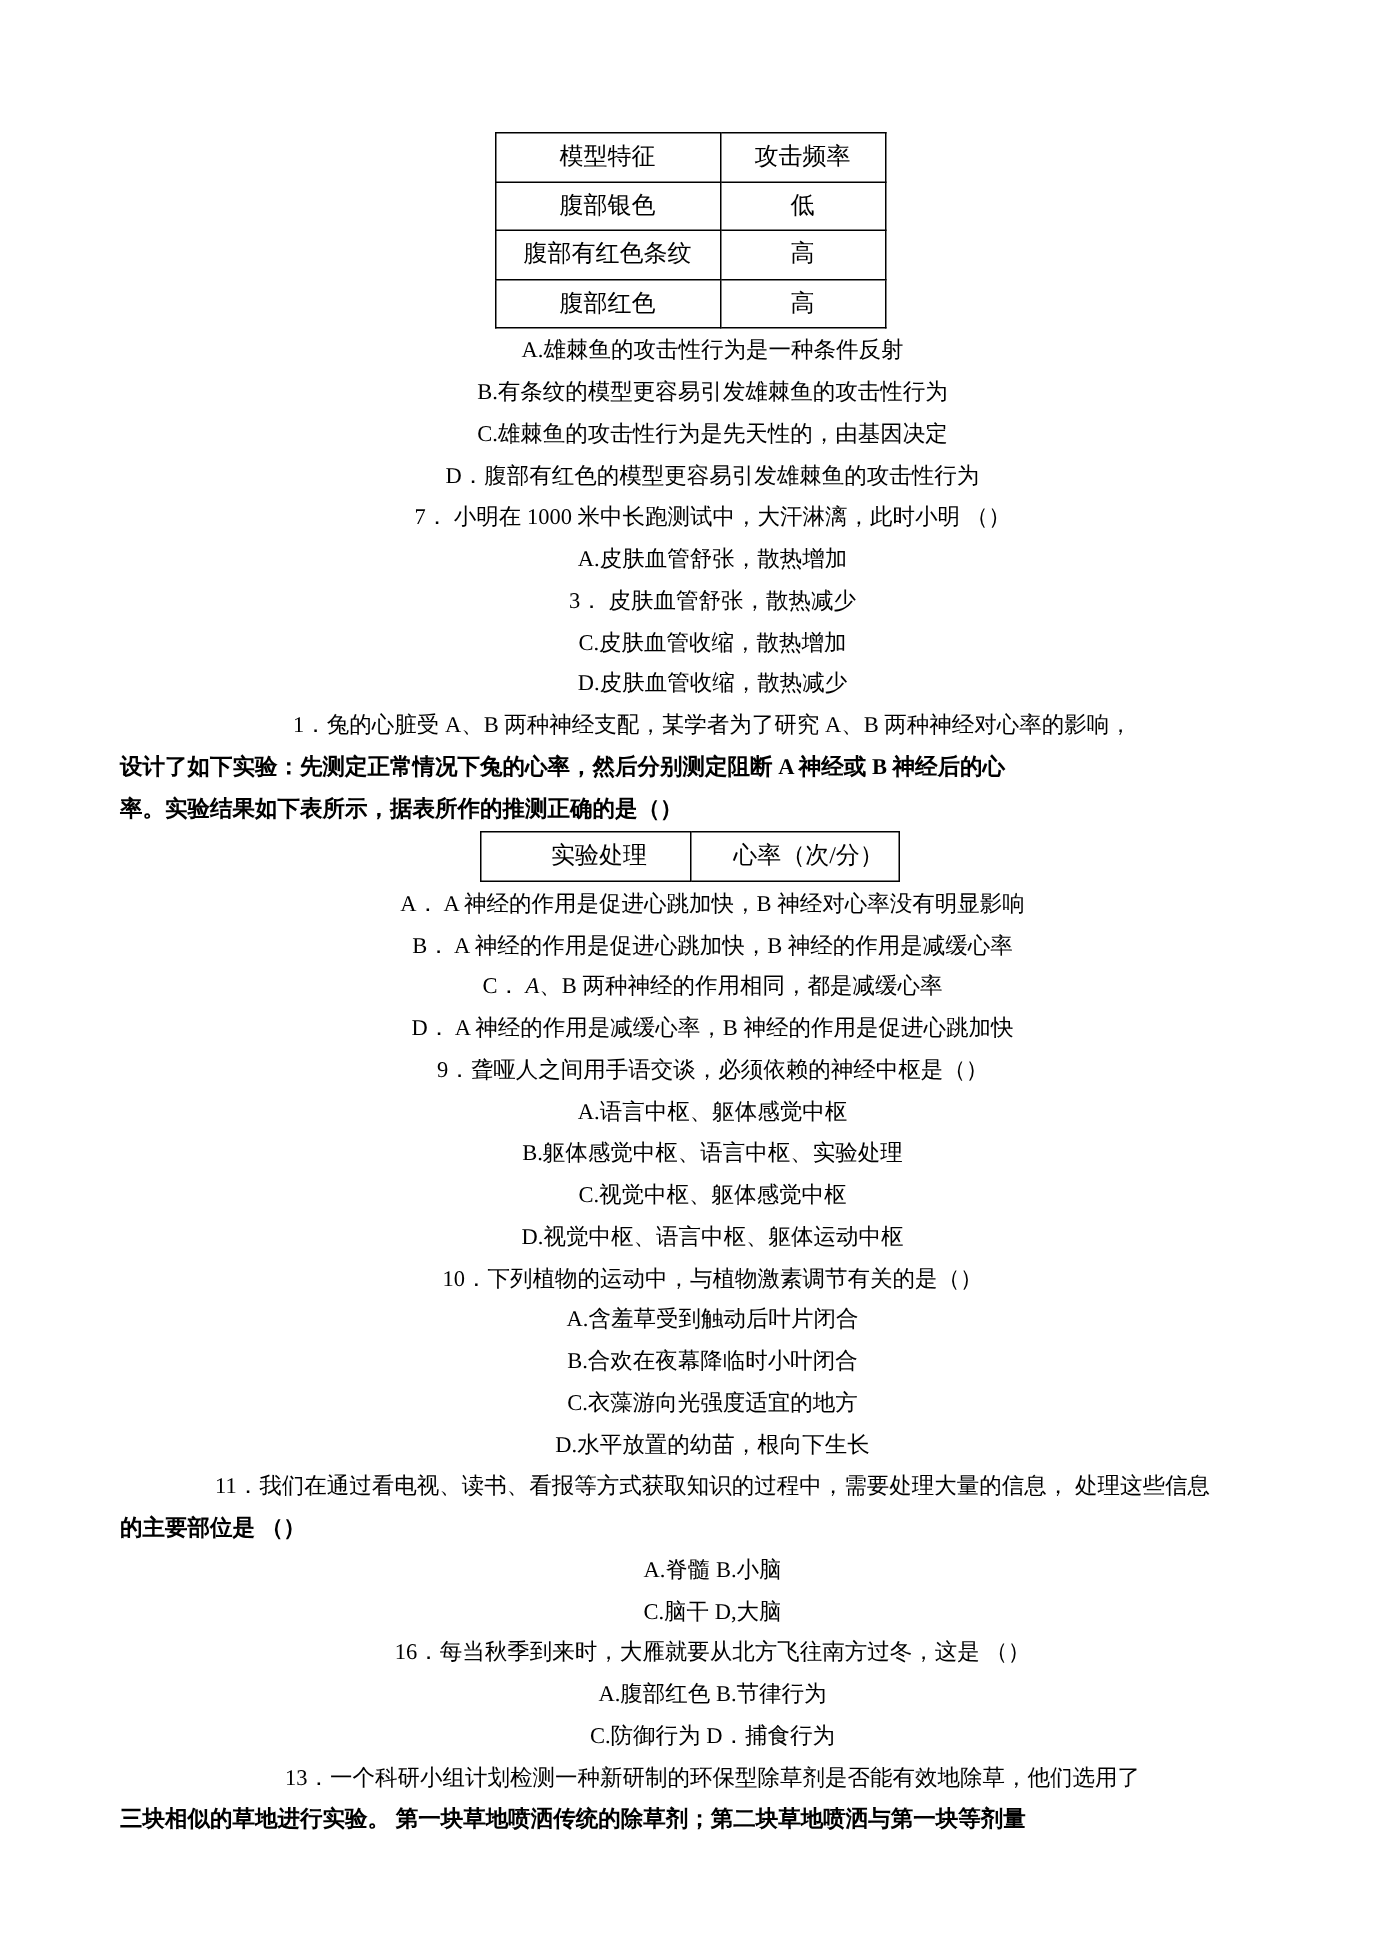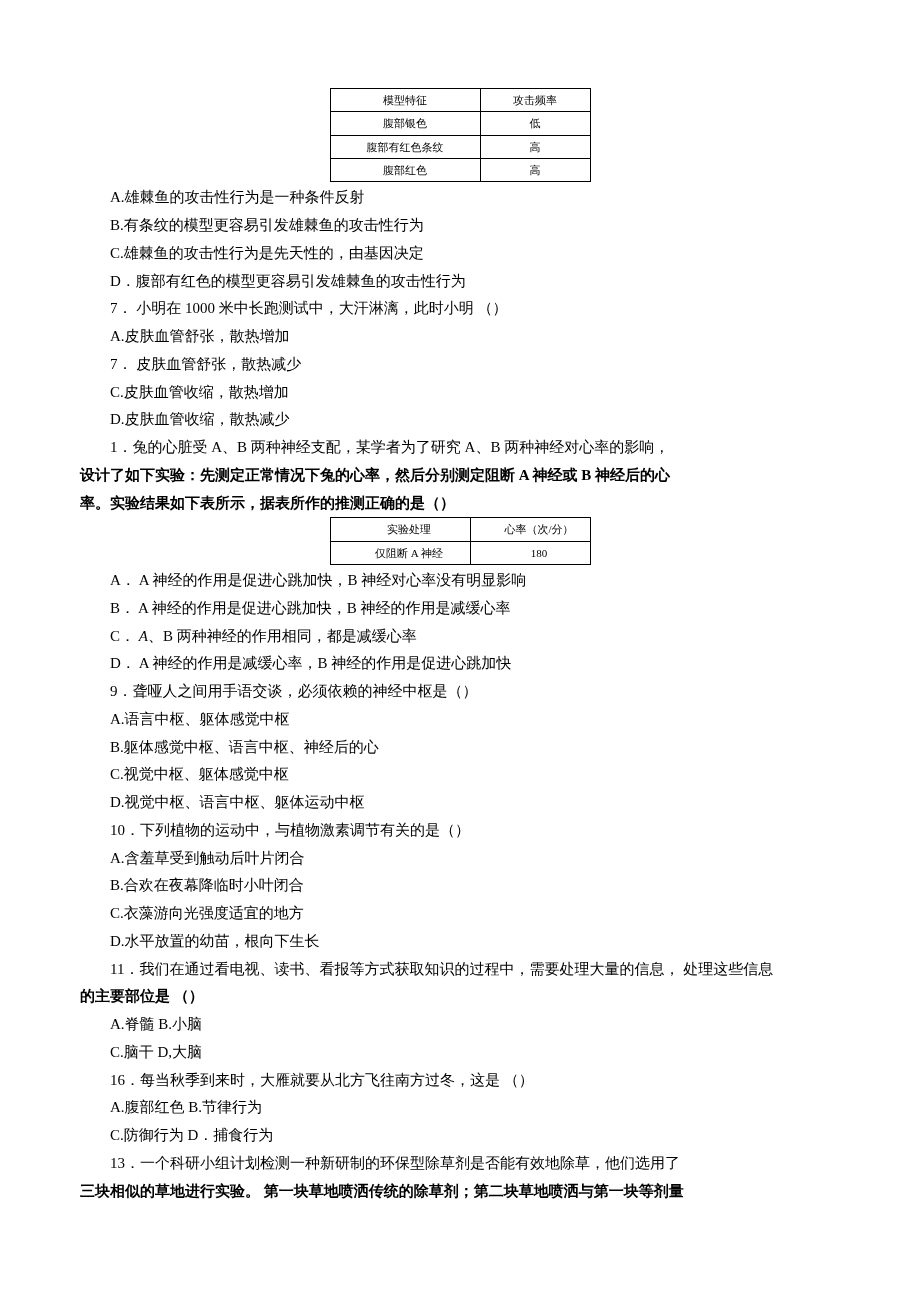--- a/index.html
+++ b/index.html
@@ -4,32 +4,32 @@
   <style>
     * { box-sizing: border-box; margin: 0; padding: 0; }
     html, body { width: 920px; background: #fff; }
     body {
       font-family: "SimSun", "宋体", serif;
       font-size: 15px;
       line-height: 1.85;
       color: #000;
       padding: 88px 80px 60px 80px;
     }
-    .indent { text-indent: 2em; }
+    .indent { text-indent: 2em; text-align: center; }
     .no-indent { text-indent: 0; font-weight: bold; }
     table {
       border-collapse: collapse;
       margin: 0 auto 2px auto;
     }
     td, th {
       border: 1px solid #000;
       padding: 1px 10px;
       text-align: center;
       font-weight: normal;
-      font-size: 11px;
+      font-size: 16px;
     }
     .table1 td, .table1 th { min-width: 110px; }
     .table1 td:first-child, .table1 th:first-child { min-width: 150px; }
     .table2 td, .table2 th { min-width: 120px; padding-left: 28px; }
     .table2 td:first-child, .table2 th:first-child { min-width: 140px; }
   </style>
 </head>
 <body>
 
 <table class="table1">
@@ -53,49 +53,45 @@
 </tbody>
   </table>
 
 <p class="indent">A.雄棘鱼的攻击性行为是一种条件反射</p>
 <p class="indent">B.有条纹的模型更容易引发雄棘鱼的攻击性行为</p>
 <p class="indent">C.雄棘鱼的攻击性行为是先天性的，由基因决定</p>
 <p class="indent">D．腹部有红色的模型更容易引发雄棘鱼的攻击性行为</p>
 
 <p class="indent">7．  小明在 1000 米中长跑测试中，大汗淋漓，此时小明  （）</p>
 <p class="indent">A.皮肤血管舒张，散热增加</p>
-<p class="indent">7．  皮肤血管舒张，散热减少</p>
+<p class="indent">3．  皮肤血管舒张，散热减少</p>
 <p class="indent">C.皮肤血管收缩，散热增加</p>
 <p class="indent">D.皮肤血管收缩，散热减少</p>
 
 <p class="indent">1．兔的心脏受 A、B 两种神经支配，某学者为了研究 A、B 两种神经对心率的影响，</p>
 <p class="no-indent">设计了如下实验：先测定正常情况下兔的心率，然后分别测定阻断 A 神经或 B 神经后的心</p>
 <p class="no-indent">率。实验结果如下表所示，据表所作的推测正确的是（）</p>
 
 <table class="table2">
   <tbody>
       <tr>
     <th>实验处理</th>
     <th>心率（次/分）</th>
   </tr>
-  <tr>
-    <td>仅阻断 A 神经</td>
-    <td>180</td>
-  </tr>
 </tbody>
   </table>
 
 <p class="indent">A．  A 神经的作用是促进心跳加快，B 神经对心率没有明显影响</p>
 <p class="indent">B．  A 神经的作用是促进心跳加快，B 神经的作用是减缓心率</p>
 <p class="indent"><span>C．  </span><span style="font-style:italic">A</span><span>、B 两种神经的作用相同，都是减缓心率</span></p>
 <p class="indent">D．  A 神经的作用是减缓心率，B 神经的作用是促进心跳加快</p>
 
 <p class="indent">9．聋哑人之间用手语交谈，必须依赖的神经中枢是（）</p>
 <p class="indent">A.语言中枢、躯体感觉中枢</p>
-<p class="indent">B.躯体感觉中枢、语言中枢、神经后的心</p>
+<p class="indent">B.躯体感觉中枢、语言中枢、实验处理</p>
 <p class="indent">C.视觉中枢、躯体感觉中枢</p>
 <p class="indent">D.视觉中枢、语言中枢、躯体运动中枢</p>
 
 <p class="indent">10．下列植物的运动中，与植物激素调节有关的是（）</p>
 <p class="indent">A.含羞草受到触动后叶片闭合</p>
 <p class="indent">B.合欢在夜幕降临时小叶闭合</p>
 <p class="indent">C.衣藻游向光强度适宜的地方</p>
 <p class="indent">D.水平放置的幼苗，根向下生长</p>
 
 <p class="indent">11．我们在通过看电视、读书、看报等方式获取知识的过程中，需要处理大量的信息， 处理这些信息</p>

